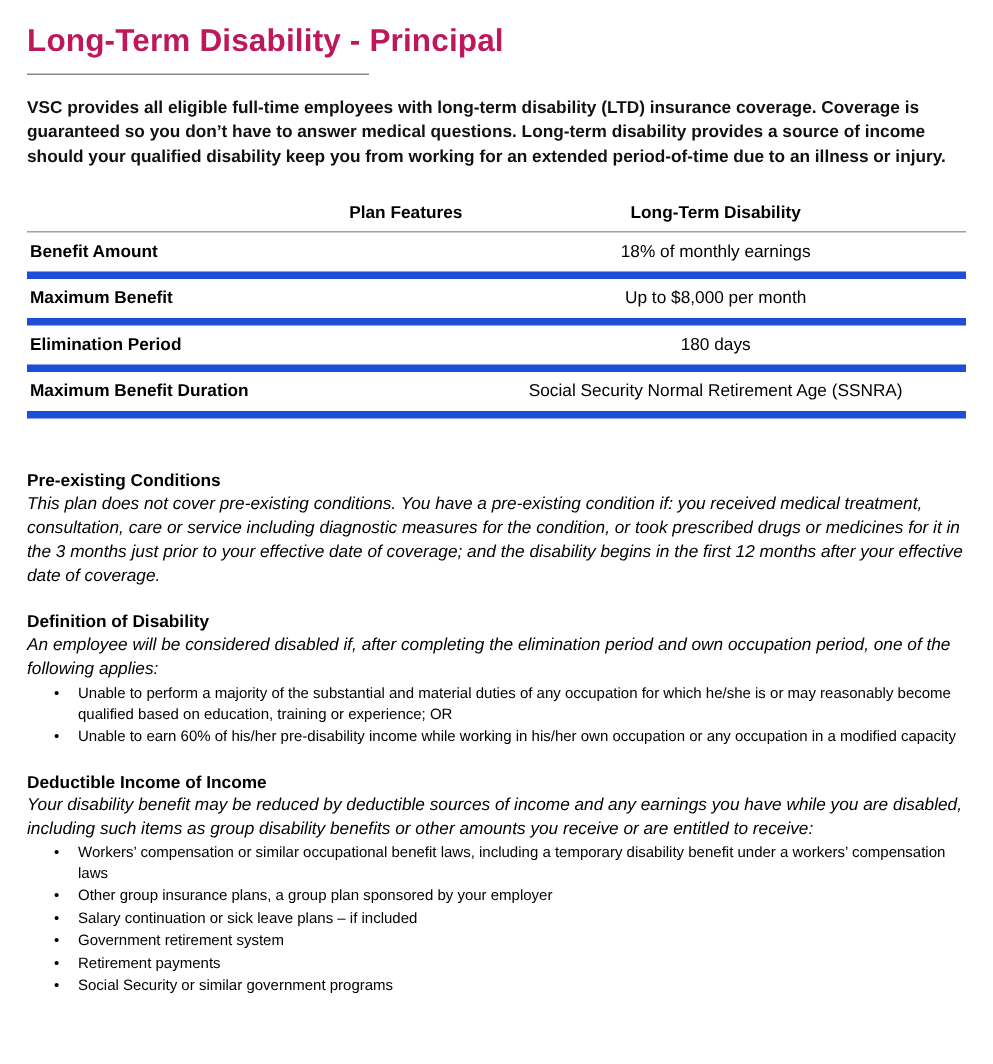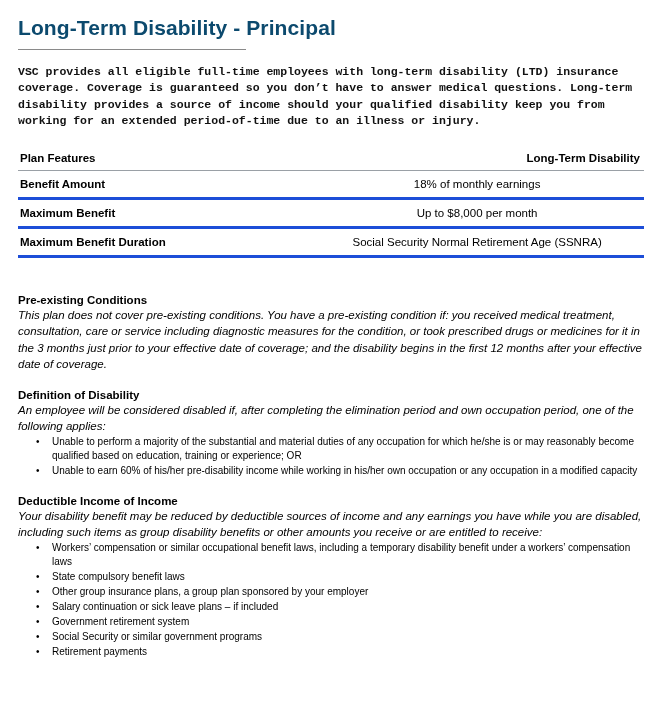--- a/index.html
+++ b/index.html
@@ -15,64 +15,63 @@
     overflow: hidden;
   }
   .page {
     padding: 14px 18px 0 18px;
     box-sizing: border-box;
     width: 662px;
   }
   .doc-title {
     font-size: 21px;
     font-weight: bold;
-    color: #0c4a6e;
+    color: #be185d;
     letter-spacing: 0.1px;
     margin: 2px 0 0 0;
     font-family: "Liberation Sans", sans-serif;
   }
   .title-rule {
     border: none;
     border-top: 1px solid #8a8a8a;
     width: 228px;
     margin: 9px 0 0 0;
   }
   .intro {
     font-size: 11.5px;
     font-weight: bold;
     line-height: 1.42;
     margin: 14px 0 16px 0;
     color: #111111;
-    font-family: Liberation Mono, monospace;
   }
   table.features {
     width: 100%;
     border-collapse: collapse;
     margin-top: 16px;
     font-size: 11.5px;
   }
   table.features th, table.features td {
     padding: 7px 4px 7px 2px;
     vertical-align: middle;
   }
   table.features thead th {
     font-weight: bold;
     border-bottom: 1px solid #9aa0a6;
     padding-bottom: 6px;
   }
   table.features thead th.col-left {
-    text-align: left;
+    text-align: right;
     width: 47%;
   }
   table.features thead th.col-right {
-    text-align: right;
+    text-align: center;
     width: 53%;
   }
   table.features tbody tr {
-    border-bottom: 3px solid #1d4ed8;
+    border-bottom: 5px solid #1d4ed8;
   }
   table.features tbody td.cell-left {
     text-align: left;
     font-weight: bold;
   }
   table.features tbody td.cell-right {
     text-align: center;
     font-weight: normal;
   }
   .section {
@@ -129,20 +128,24 @@
     <tbody>
       <tr>
         <td class="cell-left">Benefit Amount</td>
         <td class="cell-right">18% of monthly earnings</td>
       </tr>
       <tr>
         <td class="cell-left">Maximum Benefit</td>
         <td class="cell-right">Up to $8,000 per month</td>
       </tr>
       <tr>
+        <td class="cell-left">Elimination Period</td>
+        <td class="cell-right">180 days</td>
+      </tr>
+      <tr>
         <td class="cell-left">Maximum Benefit Duration</td>
         <td class="cell-right">Social Security Normal Retirement Age (SSNRA)</td>
       </tr>
     </tbody>
   </table>
 
   <div class="section">
     <div class="section-heading">Pre-existing Conditions</div>
     <p class="section-body">This plan does not cover pre-existing conditions. You have a pre-existing condition if: you received medical treatment, consultation, care or service including diagnostic measures for the condition, or took prescribed drugs or medicines for it in the 3 months just prior to your effective date of coverage; and the disability begins in the first 12 months after your effective date of coverage.</p>
   </div>
@@ -154,22 +157,21 @@
       <li>Unable to perform a majority of the substantial and material duties of any occupation for which he/she is or may reasonably become qualified based on education, training or experience; OR</li>
       <li>Unable to earn 60% of his/her pre-disability income while working in his/her own occupation or any occupation in a modified capacity</li>
     </ul>
   </div>
 
   <div class="section tight">
     <div class="section-heading">Deductible Income of Income</div>
     <p class="section-body">Your disability benefit may be reduced by deductible sources of income and any earnings you have while you are disabled, including such items as group disability benefits or other amounts you receive or are entitled to receive:</p>
     <ul class="bullets">
       <li>Workers’ compensation or similar occupational benefit laws, including a temporary disability benefit under a workers’ compensation laws</li>
-      <li>State compulsory benefit laws</li>
       <li>Other group insurance plans, a group plan sponsored by your employer</li>
       <li>Salary continuation or sick leave plans – if included</li>
       <li>Government retirement system</li>
+      <li>Retirement payments</li>
       <li>Social Security or similar government programs</li>
-      <li>Retirement payments</li>
     </ul>
   </div>
 
 </div>
 
 </body></html>

